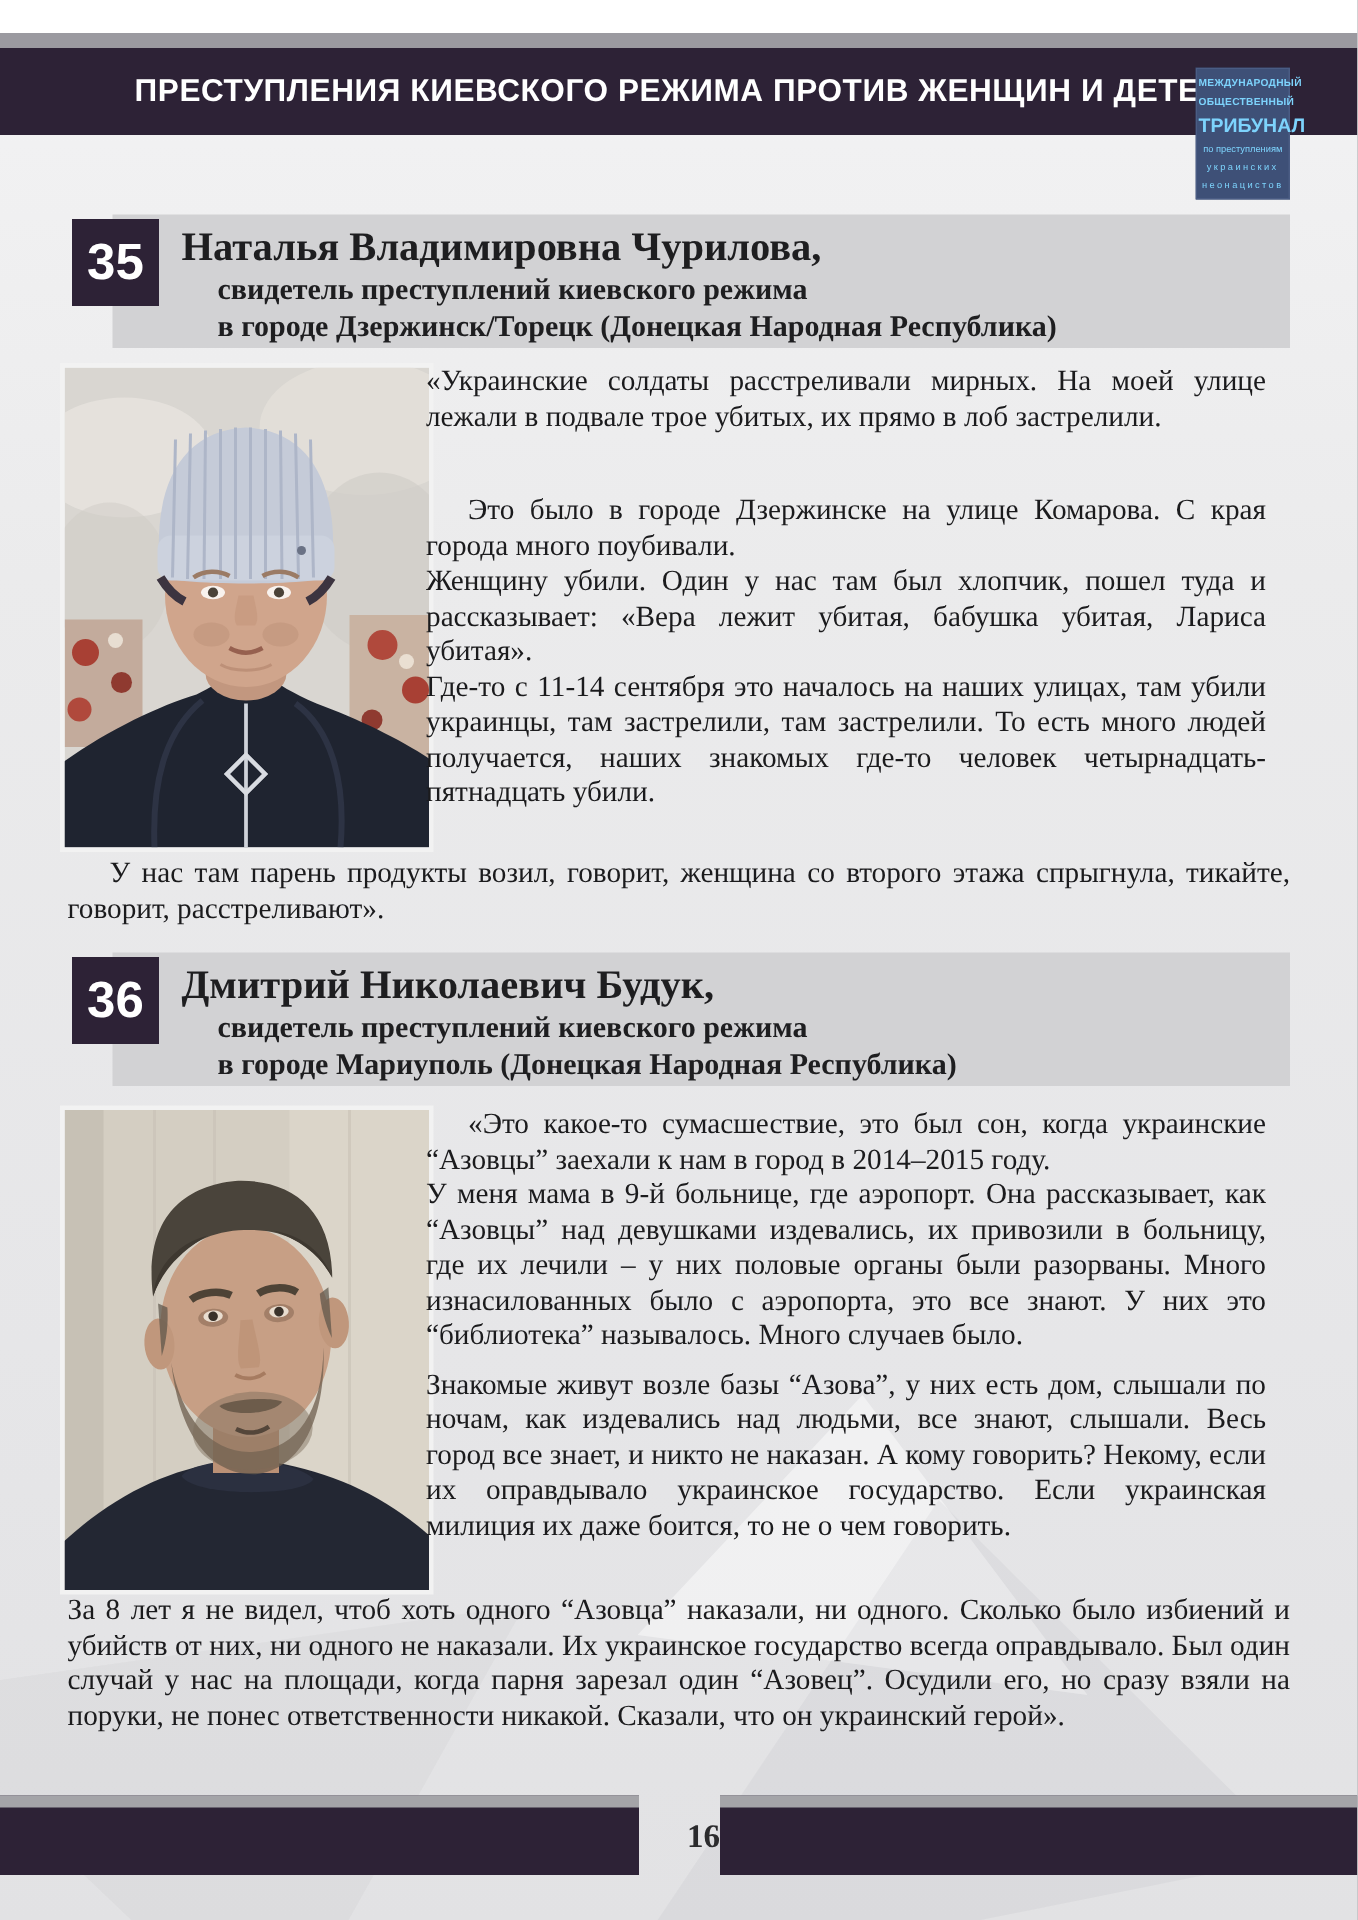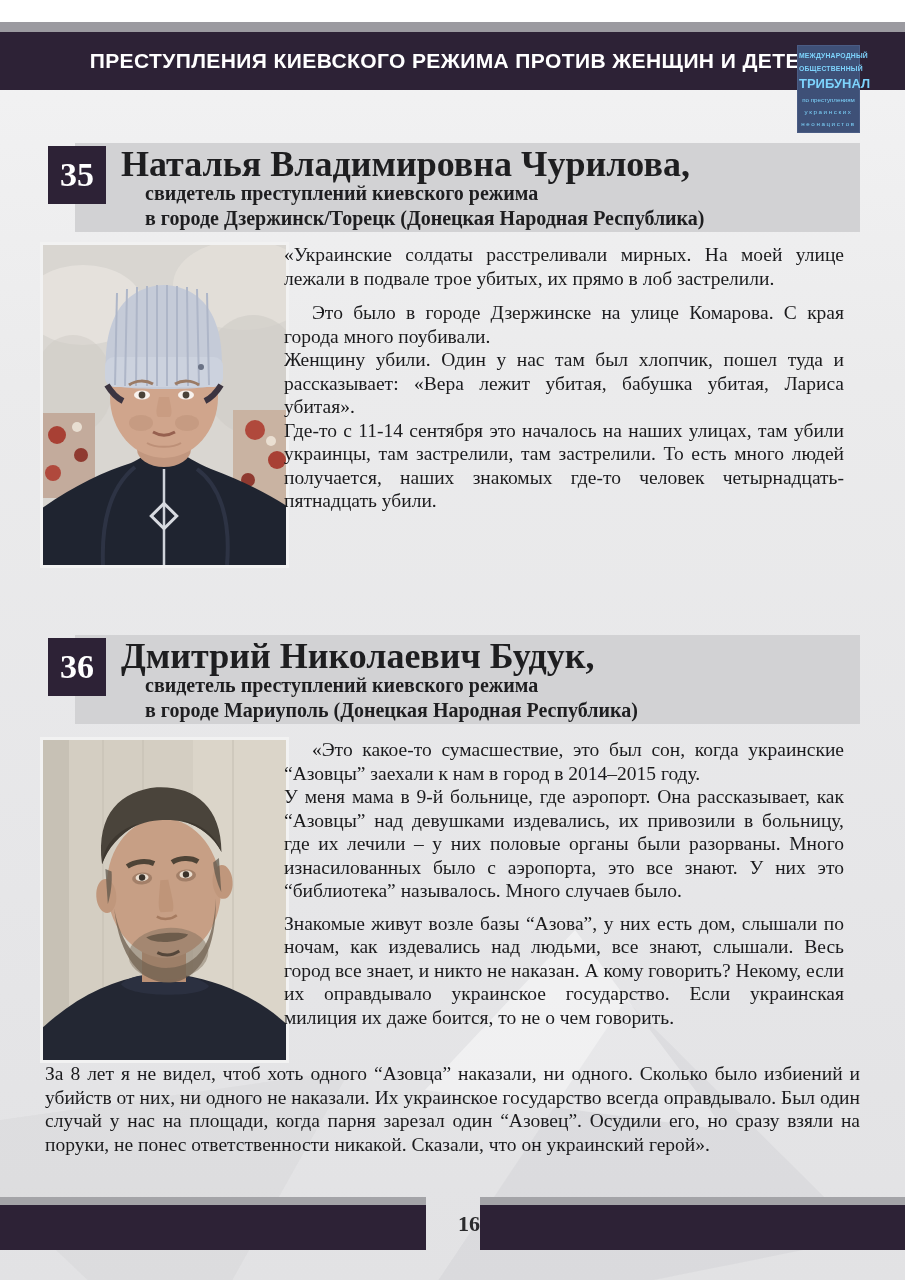--- a/index.html
+++ b/index.html
@@ -26,39 +26,39 @@
         font-family:"Liberation Sans",sans-serif;display:flex;flex-direction:column;
         justify-content:space-between;box-shadow:0 0 0 1px #4a5c84 inset;}
   .logo .l-sm{font-size:6.8px;font-weight:700;letter-spacing:.2px;line-height:8.5px;}
   .logo .l-big{font-size:13px;font-weight:700;line-height:14px;}
   .logo .l-xs{font-size:6.2px;font-weight:400;line-height:8px;}
   .logo .l-sp{letter-spacing:1.6px;}
 
   .banner{position:absolute;left:75px;width:785px;height:89px;background:#d2d2d4;
           box-sizing:border-box;padding:5px 10px 0 46px;}
   .banner-35{top:143px;} .banner-36{top:635px;}
-  .entry-name{font-size:36px;font-weight:700;color:#1e1e20;line-height:33px;}
+  .entry-name{font-size:27px;font-weight:700;color:#1e1e20;line-height:33px;}
   .entry-sub{font-size:20px;font-weight:700;color:#1e1e20;line-height:25px;margin-left:24px;}
   .badge{position:absolute;left:48px;width:58px;height:58px;background:#2d2236;
          display:flex;align-items:center;justify-content:center;}
   .badge-35{top:146px;} .badge-36{top:638px;}
-  .badge span{color:#ffffff;font-size:34px;font-weight:700;font-family:Liberation Serif, serif;}
+  .badge span{color:#ffffff;font-size:34px;font-weight:700;font-family:Liberation Sans, sans-serif;}
 
   .photo{position:absolute;left:43px;width:243px;height:320px;margin:0;
          box-shadow:0 0 0 3px #f2f2f2;overflow:hidden;}
   .photo-1{top:245px;} .photo-2{top:740px;}
   .photo svg{display:block;}
 
   .side-text{position:absolute;left:284px;width:560px;}
   .side-1{top:243px;} .side-2{top:738px;}
   .full-text{position:absolute;left:45px;width:815px;}
   .full-1{top:571px;} .full-2{top:1062px;}
   .para{margin:0;font-size:19.5px;line-height:23.5px;text-align:justify;color:#1b1b1d;}
   .indent{text-indent:28px;}
-  .gap{margin-top:11px;}
+  .gap{margin-top:39px;}
   .gap-sm{margin-top:9px;}
 
   .footer{position:absolute;left:0;top:1197px;width:905px;height:53px;display:flex;}
   .fbar{border-top:8px solid #a4a4a8;background:#2d2236;height:45px;}
   .fbar-left{width:426px;} .fbar-right{flex:1;}
   .fgap{width:54px;display:flex;align-items:center;justify-content:flex-end;}
   .fpage{font-size:22px;font-weight:700;color:#2b2b2d;font-family:"Liberation Serif",serif;}
 </style>
 </head>
 <body>
@@ -155,20 +155,23 @@
       <rect x="112" y="262" width="18" height="18" fill="none" stroke="#d8dbe1" stroke-width="3" transform="rotate(45 121 271)"></rect>
     </svg>
   </figure>
 
   <div class="side-text side-1">
     <p class="para">«Украинские солдаты расстреливали мирных. На моей улице лежали в подвале трое убитых, их прямо в лоб застрелили.</p>
     <p class="para indent gap">Это было в городе Дзержинске на улице Комарова. С края города много поубивали.</p>
     <p class="para">Женщину убили. Один у нас там был хлопчик, пошел туда и рассказывает: «Вера лежит убитая, бабушка убитая, Лариса убитая».</p>
     <p class="para">Где-то с 11-14 сентября это началось на наших улицах, там убили украинцы, там застрелили, там застрелили. То есть много людей получается, наших знакомых где-то человек четырнадцать-пятнадцать убили.</p>
   </div>
+  <div class="full-text full-1">
+    <p class="para indent">У нас там парень продукты возил, говорит, женщина со второго этажа спрыгнула, тикайте, говорит, расстреливают».</p>
+  </div>
 
   <div class="banner banner-36">
     <div class="entry-name">Дмитрий Николаевич Будук,</div>
     <div class="entry-sub">свидетель преступлений киевского режима</div>
     <div class="entry-sub">в городе Мариуполь (Донецкая Народная Республика)</div>
   </div>
   <div class="badge badge-36">
     <span>36</span>
   </div>
 

